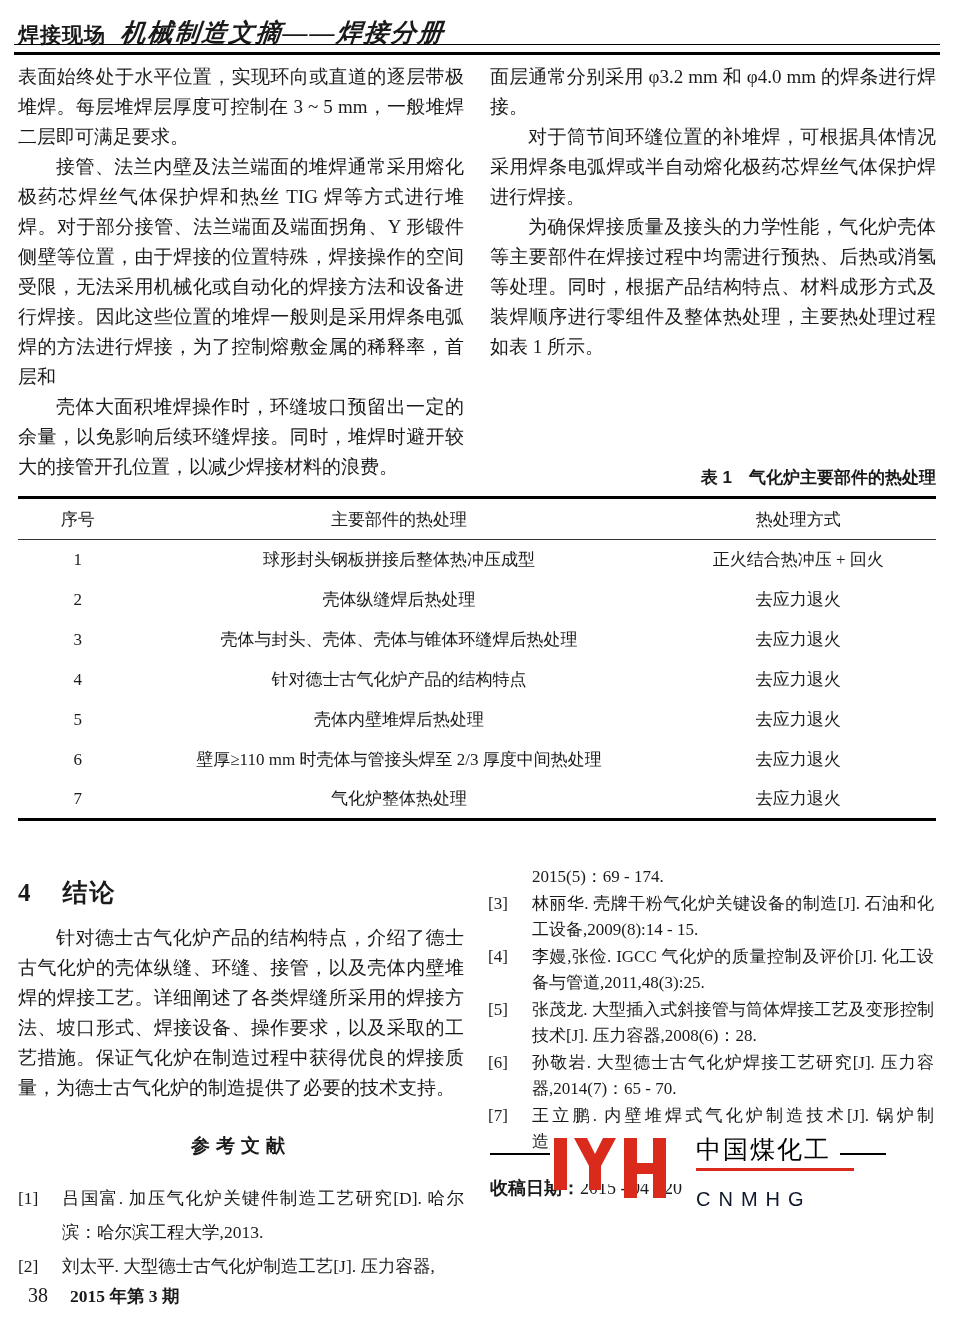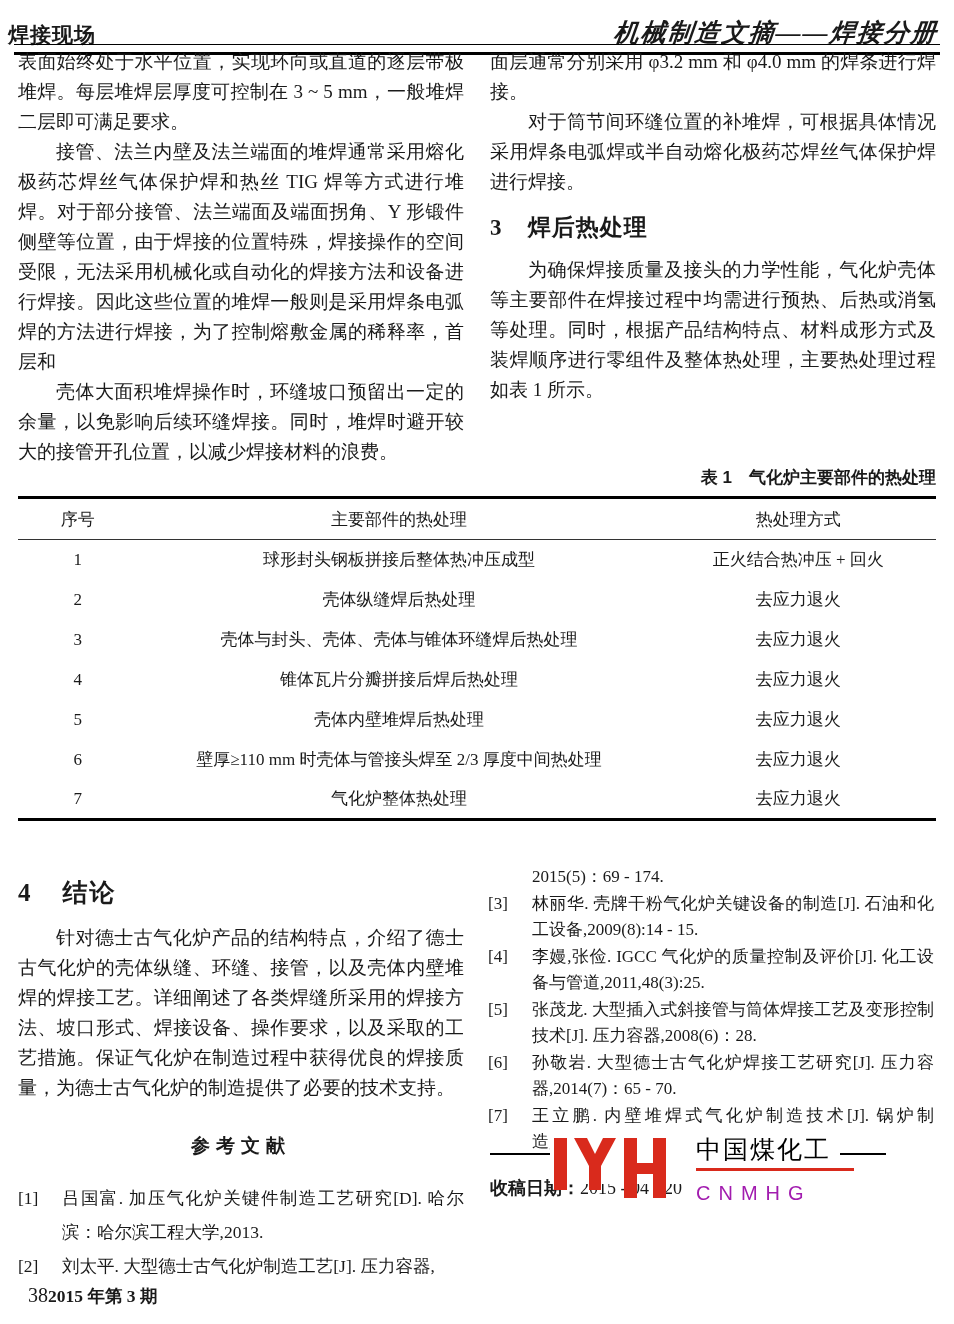--- a/index.html
+++ b/index.html
@@ -3,28 +3,28 @@
 <meta charset="utf-8">
 <style>
   * { margin:0; padding:0; box-sizing:border-box; }
   html,body { background:#e8e8e8; }
   .page {
     position:relative; width:954px; height:1324px; background:#ffffff;
     font-family:"Liberation Serif","DejaVu Serif",serif; color:#1a1a1a;
     margin:0 auto; overflow:hidden;
   }
   
-  .hdr { position:absolute; top:16px; left:8px; right:16px; display:flex; justify-content:space-between; align-items:flex-end; }
+  .hdr { position:absolute; top:16px; left:18px; right:16px; display:flex; justify-content:flex-start; align-items:flex-end;gap:15px; }
   .hdr-left { font-family:"Liberation Sans","DejaVu Sans",sans-serif; font-weight:700; font-size:21px; letter-spacing:1px; }
   .hdr-right { font-style:italic; font-weight:700; font-size:25px; letter-spacing:2px; transform:skewX(-6deg); }
   .rule-thin  { position:absolute; top:44px; left:14px; right:14px; height:1px; background:#000; }
   .rule-thick { position:absolute; top:52px; left:14px; right:14px; height:3px; background:#000; }
 
   
-  .cols { position:absolute; top:47px; left:18px; width:918px; display:flex; gap:26px; }
+  .cols { position:absolute; top:62px; left:18px; width:918px; display:flex; gap:26px; }
   .col { width:446px; font-size:19px; line-height:30px; text-align:justify; }
   .col p { text-align:justify; }
   .ind { text-indent:2em; }
   .sec-h { margin:16px 0 12px 0; font-size:23px; font-weight:600; letter-spacing:1px; }
   .sec-h .num { margin-right:1.1em; }
   .sec-h2 { font-size:25px; font-weight:600; letter-spacing:2px; margin:4px 0 14px 0; }
   .sec-h2 .num { margin-right:1.2em; }
 
   
   .tblwrap { position:absolute; top:466px; left:18px; width:918px; }
@@ -46,29 +46,29 @@
   .refs-r .ref { font-size:17px; line-height:26.5px; }
   .refs-r { margin-top:-8px; }
 
   
   .close-line { position:absolute; top:1153px; left:490px; width:396px; height:2px; background:#000; z-index:2; }
   .logo { position:absolute; top:1132px; left:550px; width:290px; height:52px; background:#fff; z-index:5; overflow:visible; }
   .logo svg { position:absolute; top:0; left:4px; }
   .logo-text { position:absolute; top:1px; left:146px; }
   .logo-zh { font-family:"Liberation Sans","DejaVu Sans",sans-serif; font-size:25px; color:#000000; letter-spacing:2px; }
   .logo-underline { width:158px; height:3px; margin-top:2px; }
-  .logo-en { font-family:"Liberation Sans","DejaVu Sans",sans-serif; font-size:20px; color:#a21caf; letter-spacing:8px; margin-top:11px; }
+  .logo-en { font-family:"Liberation Sans","DejaVu Sans",sans-serif; font-size:20px; color:#0f172a; letter-spacing:8px; margin-top:17px; }
   .received { position:absolute; top:1176px; left:490px; width:446px; font-size:18px; z-index:1; }
   .received .lab { font-weight:700; font-family:"Liberation Sans","DejaVu Sans",sans-serif; }
   .bio { position:absolute; top:1210px; left:490px; width:446px; font-size:18px; line-height:35px; text-align:justify; z-index:1; }
   .bio .lab { font-weight:700; font-family:"Liberation Sans","DejaVu Sans",sans-serif; }
   .bio .email { text-decoration:none; color:#1a1a1a; border-bottom:1px solid #1a1a1a; }
 
   
-  .footer { position:absolute; top:1284px; left:28px; display:flex; align-items:baseline; }
+  .footer { position:absolute; top:1284px; left:28px; display:flex; align-items:baseline; gap:22px; }
   .pageno { font-size:20px; }
   .issue { font-size:17.5px; font-weight:700; }
 </style>
 </head>
 <body>
 
 <div class="page">
 
   <div class="hdr">
     <div class="hdr-left">焊接现场</div>
@@ -79,23 +79,20 @@
 
   <div class="cols">
     <div class="col">
       <p>表面始终处于水平位置，实现环向或直道的逐层带极堆焊。每层堆焊层厚度可控制在 3 ~ 5 mm，一般堆焊二层即可满足要求。</p>
       <p class="ind">接管、法兰内壁及法兰端面的堆焊通常采用熔化极药芯焊丝气体保护焊和热丝 TIG 焊等方式进行堆焊。对于部分接管、法兰端面及端面拐角、Y 形锻件侧壁等位置，由于焊接的位置特殊，焊接操作的空间受限，无法采用机械化或自动化的焊接方法和设备进行焊接。因此这些位置的堆焊一般则是采用焊条电弧焊的方法进行焊接，为了控制熔敷金属的稀释率，首层和</p>
       <p class="ind">壳体大面积堆焊操作时，环缝坡口预留出一定的余量，以免影响后续环缝焊接。同时，堆焊时避开较大的接管开孔位置，以减少焊接材料的浪费。</p>
     </div>
     <div class="col">
       <p>面层通常分别采用 φ3.2 mm 和 φ4.0 mm 的焊条进行焊接。</p>
       <p class="ind">对于筒节间环缝位置的补堆焊，可根据具体情况采用焊条电弧焊或半自动熔化极药芯焊丝气体保护焊进行焊接。</p>
-      <div class="sec-h">
-        <span class="num">3</span><span>焊后热处理</span>
-      </div>
       <p class="ind">为确保焊接质量及接头的力学性能，气化炉壳体等主要部件在焊接过程中均需进行预热、后热或消氢等处理。同时，根据产品结构特点、材料成形方式及装焊顺序进行零组件及整体热处理，主要热处理过程如表 1 所示。</p>
     </div>
   </div>
 
   <div class="tblwrap">
     <div class="tbl-title">
       <span class="t1">表 1</span><span>气化炉主要部件的热处理</span>
     </div>
     <table class="tbl">
       <thead>
@@ -116,21 +113,21 @@
             <td>壳体纵缝焊后热处理</td>
             <td>去应力退火</td>
           </tr>
         <tr>
             <td>3</td>
             <td>壳体与封头、壳体、壳体与锥体环缝焊后热处理</td>
             <td>去应力退火</td>
           </tr>
         <tr>
             <td>4</td>
-            <td>锥体瓦片分瓣拼接后焊后热处理</td>
+            <td>针对德士古气化炉产品的结构特点</td>
             <td>去应力退火</td>
           </tr>
         <tr>
             <td>5</td>
             <td>壳体内壁堆焊后热处理</td>
             <td>去应力退火</td>
           </tr>
         <tr>
             <td>6</td>
             <td>壁厚≥110 mm 时壳体与管接头焊至 2/3 厚度中间热处理</td>

